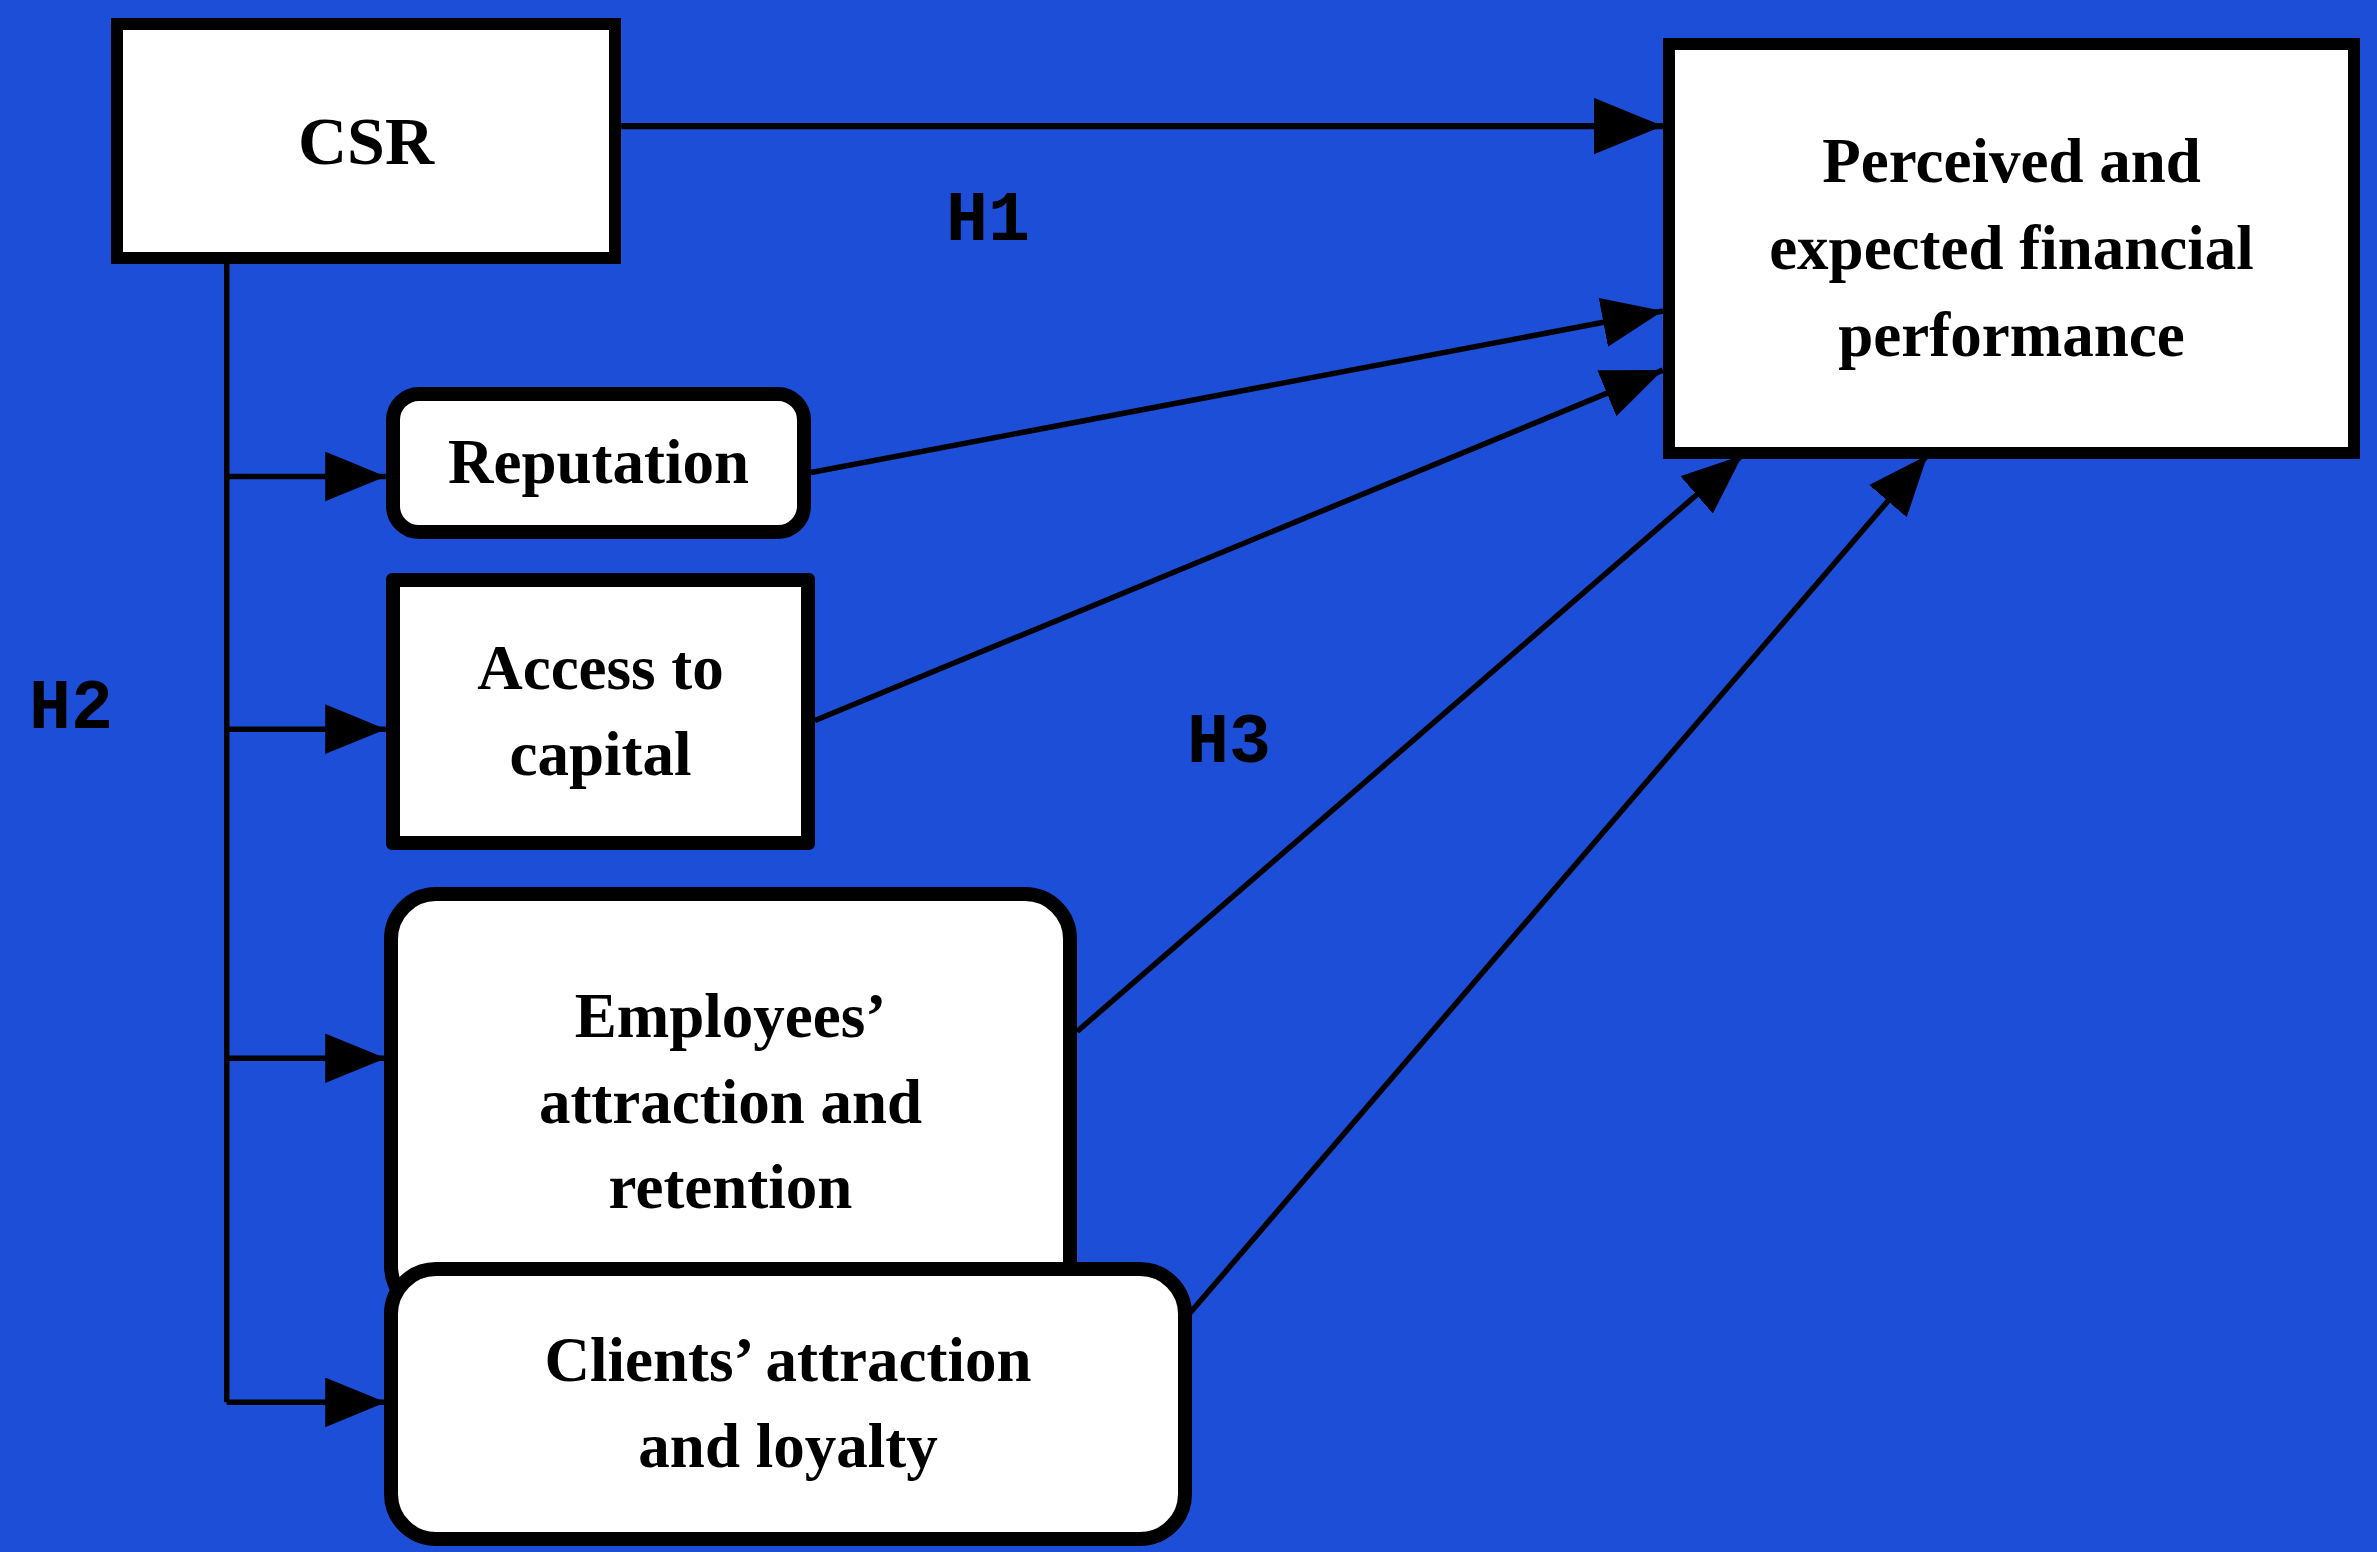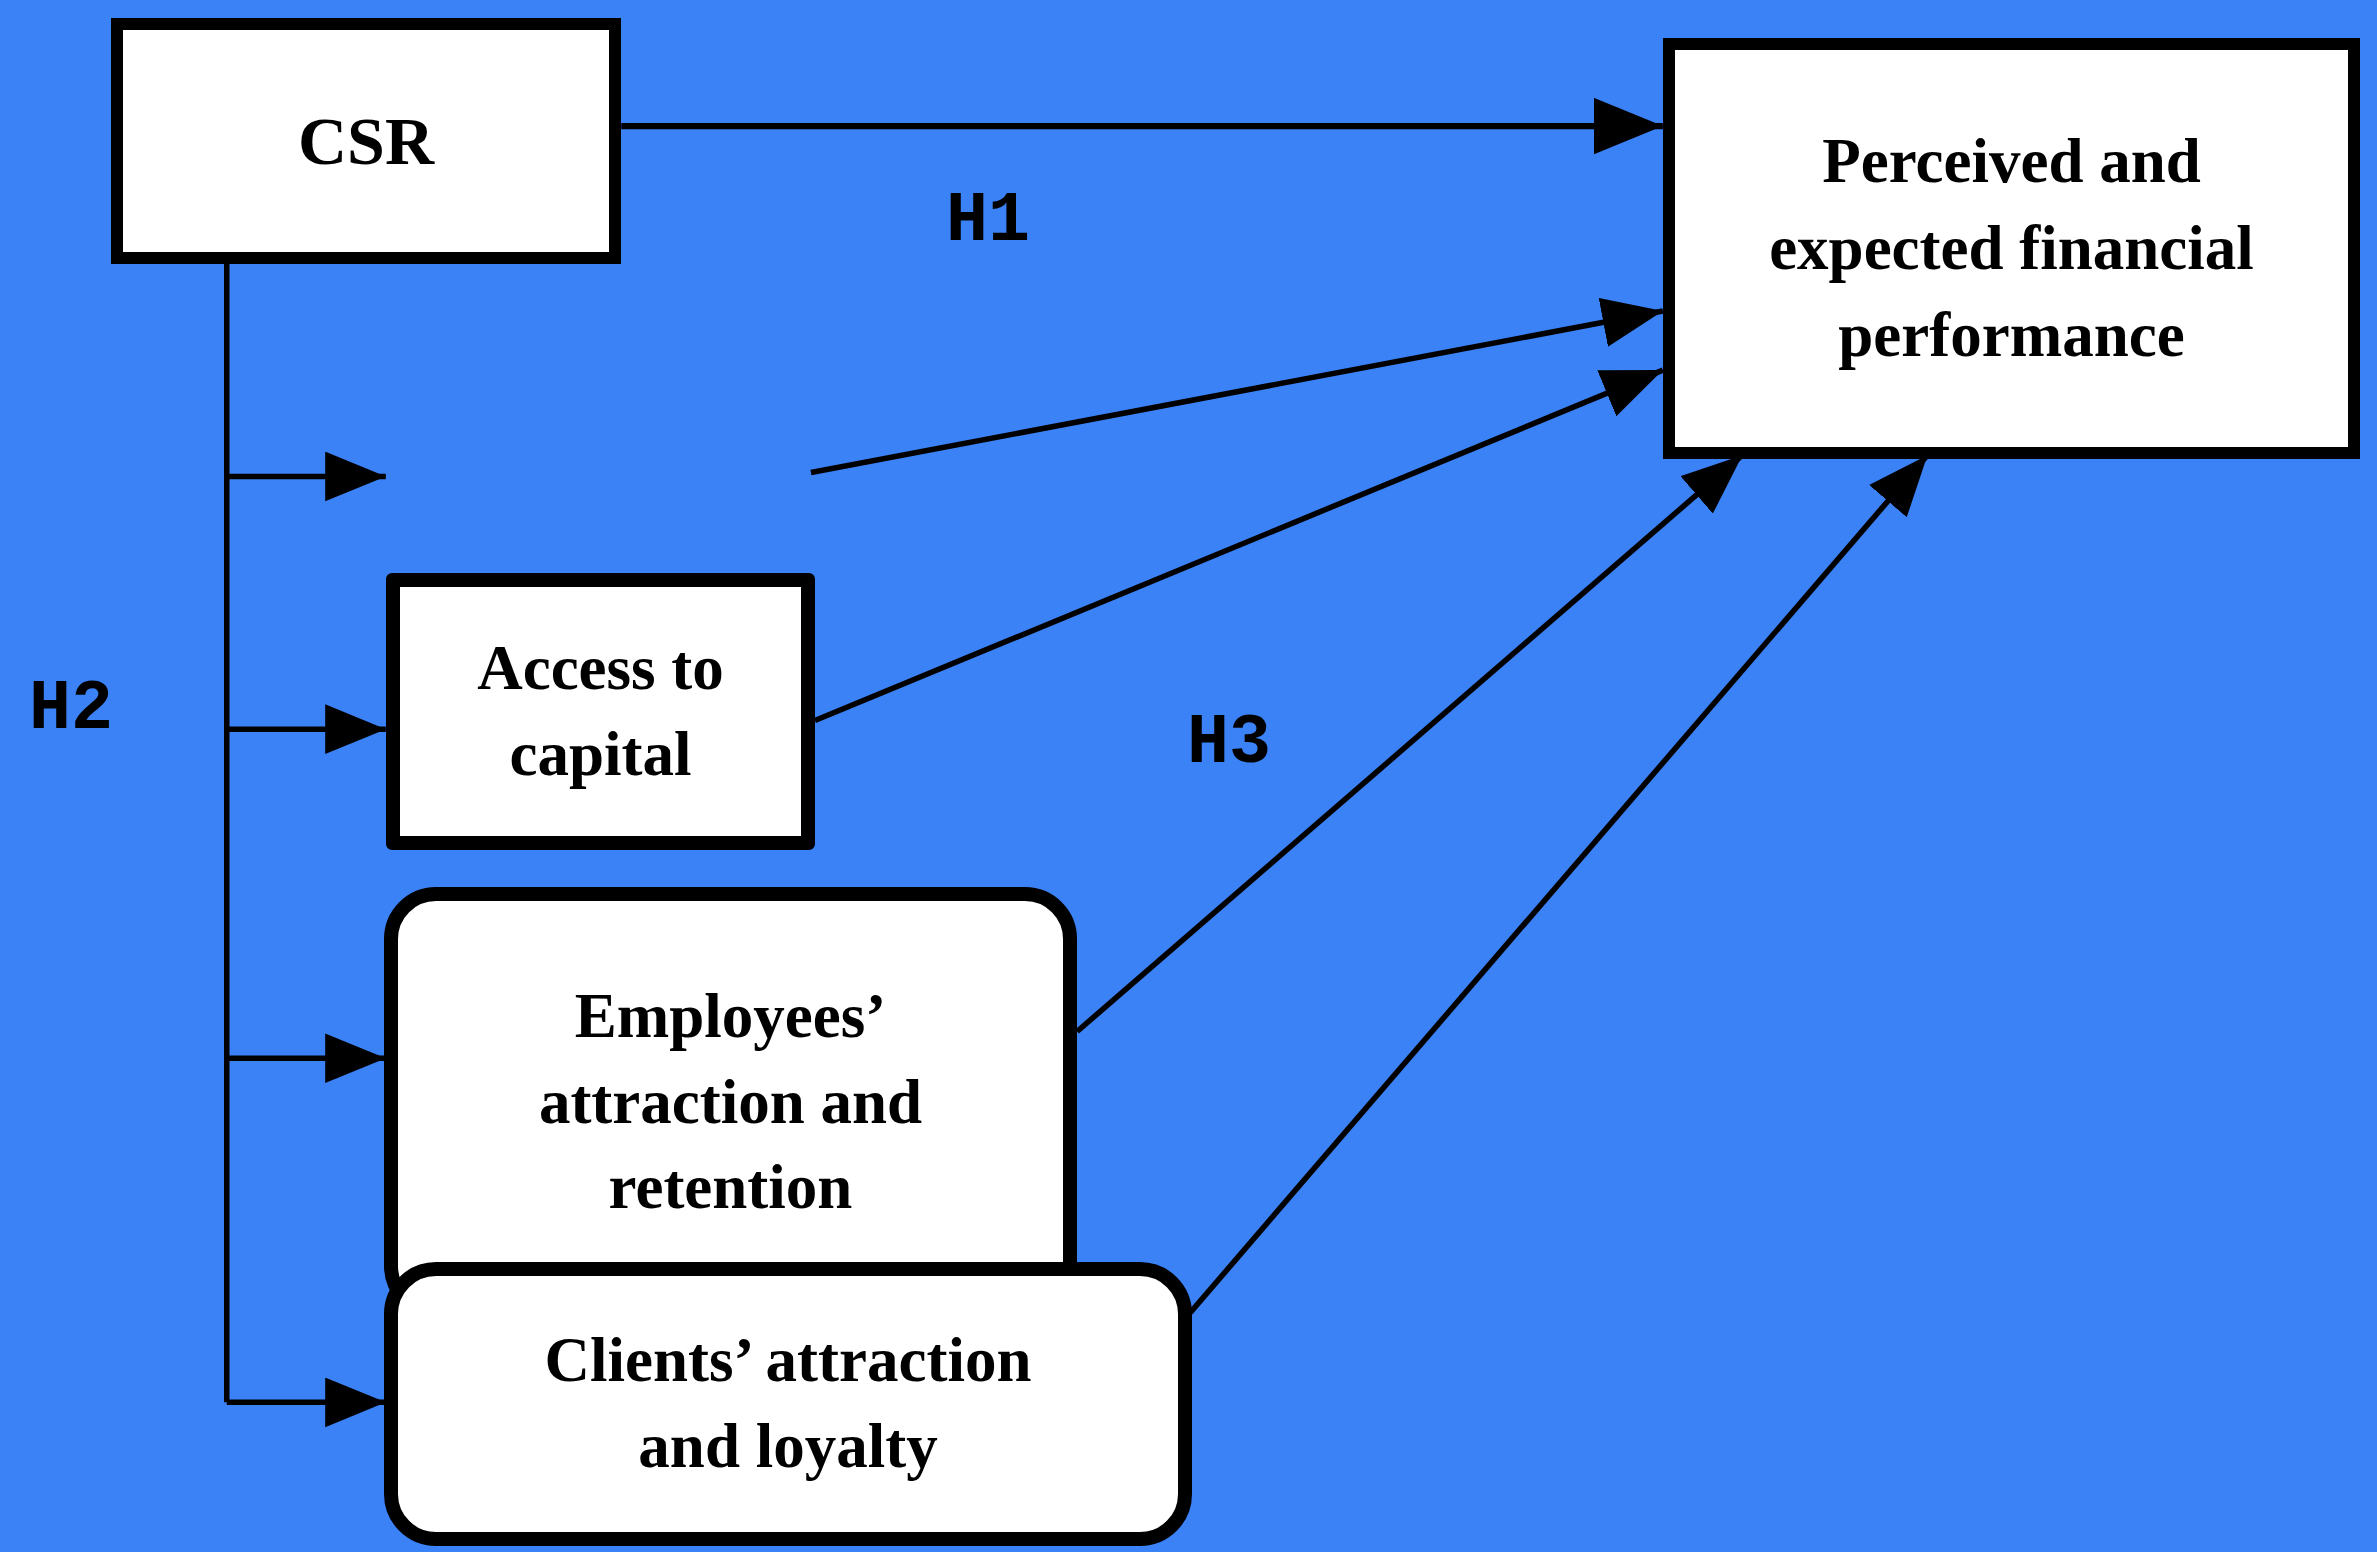--- a/index.html
+++ b/index.html
@@ -4,21 +4,21 @@
 <style>
   html, body {
     margin: 0;
     padding: 0;
     background: #ffffff;
   }
   #canvas {
     position: relative;
     width: 2377px;
     height: 1552px;
-    background: #3b82f6;
+    background: #1d4ed8;
     font-family: "Liberation Serif", "DejaVu Serif", serif;
     color: #000000;
     overflow: hidden;
   }
   #edges-svg {
     position: absolute;
     left: 0;
     top: 0;
     width: 2377px;
     height: 1552px;
@@ -116,20 +116,23 @@
   <div class="node" id="csr-box">
     <span class="node-label">CSR</span>
   </div>
 
   <div class="node" id="outcome-box">
     <span class="node-label">Perceived and
 expected financial
 performance</span>
   </div>
 
+  <div class="node mediator" id="mediator-reputation">
+    <span class="node-label">Reputation</span>
+  </div>
 
   <div class="node mediator" id="mediator-access-to-capital">
     <span class="node-label">Access to
 capital</span>
   </div>
 
   <div class="node mediator" id="mediator-employees-attraction-retention">
     <span class="node-label">Employees’
 attraction and
 retention</span>

